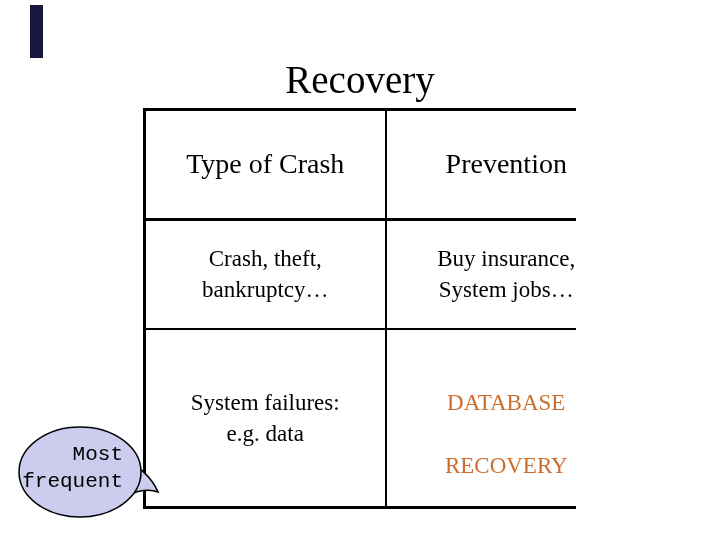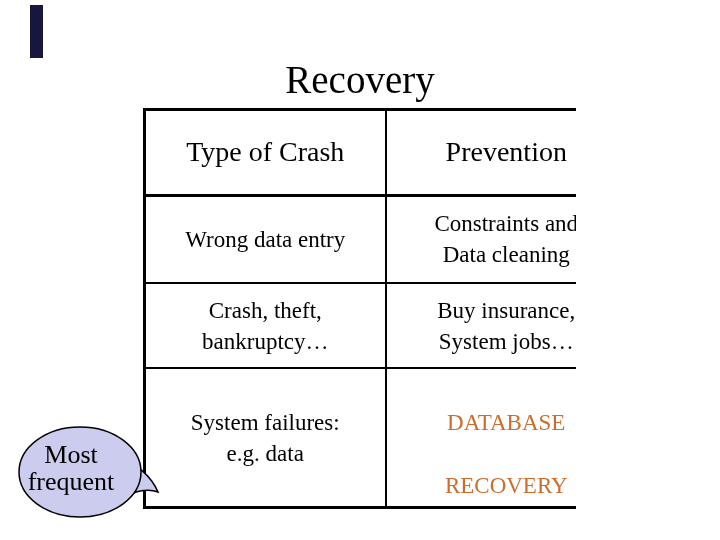--- a/index.html
+++ b/index.html
@@ -74,24 +74,25 @@
     top: 419px;
     width: 162px;
     height: 106px;
     z-index: 5;
   }
   #callout-text {
     position: absolute;
     left: 19px;
     top: 441px;
     width: 104px;
-    text-align: center;
-    font-size: 26px;
+    text-align: right;
+    font-size: 21px;
     line-height: 27px;
     z-index: 6;
+    font-family: Liberation Mono, monospace;
   }
   #page-number {
     position: absolute;
     left: 650px;
     top: 478px;
     font-size: 15px;
     line-height: 18px;
     color: #3f3f3f;
   }
 </style>
@@ -106,29 +107,20 @@
 
   <table id="crash-table">
     <colgroup>
       <col style="width:241px">
       <col style="width:242px">
     </colgroup>
     <tbody>
         <tr style="height:79px">
       <th class="outer-top outer-left">Type of Crash</th>
       <th class="outer-top outer-right">Prevention</th>
-    </tr>
-    <tr style="height:81px">
-      <td class="outer-left">
-        <div>Wrong data entry</div>
-      </td>
-      <td class="outer-right">
-        <div>Constraints and</div>
-        <div>Data cleaning</div>
-      </td>
     </tr>
     <tr style="height:79px">
       <td class="outer-left">
         <div>Crash, theft,</div>
         <div>bankruptcy…</div>
       </td>
       <td class="outer-right">
         <div>Buy insurance,</div>
         <div>System jobs…</div>
       </td>

